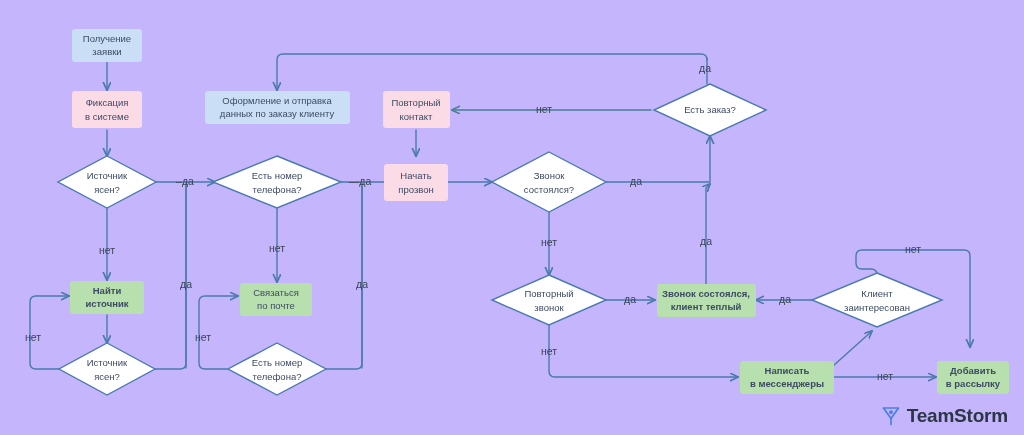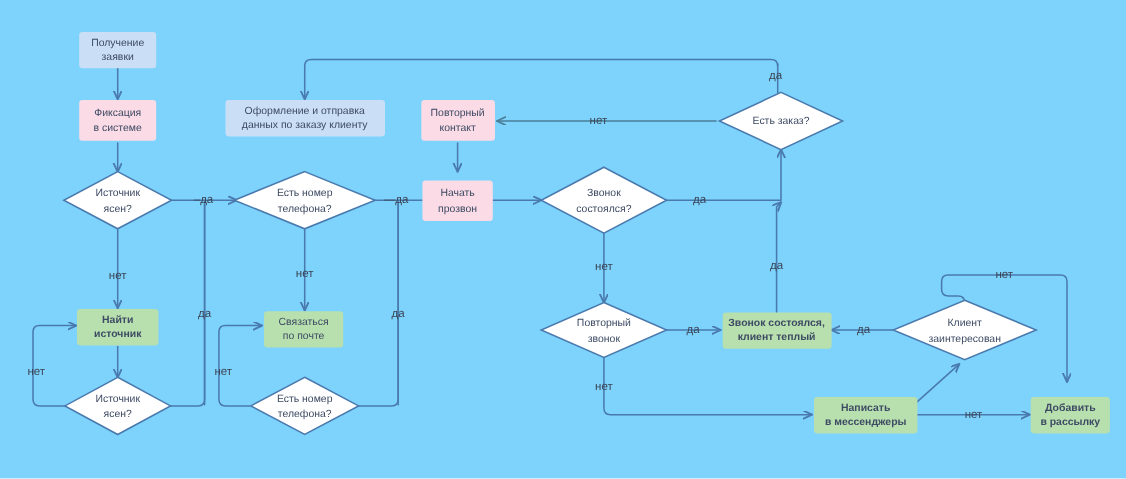--- a/index.html
+++ b/index.html
@@ -10,21 +10,21 @@
   body {
     width: 1024px;
     height: 435px;
     overflow: hidden;
     font-family: "Liberation Sans", sans-serif;
   }
   #canvas {
     position: relative;
     width: 1024px;
     height: 435px;
-    background: #7dd3fc;
+    background: #c4b5fd;
   }
   svg.diagram {
     position: absolute;
     left: 0;
     top: 0;
     width: 1024px;
     height: 435px;
   }
   .node-rect {
     stroke: none;
@@ -274,14 +274,22 @@
     <text class="elabel" x="544" y="110">нет</text>
     <text class="elabel" x="630" y="300">да</text>
     <text class="elabel" x="549" y="352">нет</text>
     <text class="elabel" x="706" y="242">да</text>
     <text class="elabel" x="785" y="300">да</text>
     <text class="elabel" x="913" y="250">нет</text>
     <text class="elabel" x="847" y="346"></text>
     <text class="elabel" x="885" y="377">нет</text>
   </svg>
 
+  <div class="logo">
+    <svg width="20" height="22" viewBox="0 0 20 22">
+      <path d="M2.5 3 L17.5 3 L10 13.5 Z" fill="none" stroke="#4c7fe0" stroke-width="1.7" stroke-linejoin="round"></path>
+      <path d="M10 13.5 L10 19.5" stroke="#4c7fe0" stroke-width="1.7" stroke-linecap="round"></path>
+      <circle cx="10" cy="7.2" r="1.9" fill="#4c7fe0"></circle>
+    </svg>
+    <span class="logo-text">TeamStorm</span>
+  </div>
 
 </div>
 
 </body></html>

